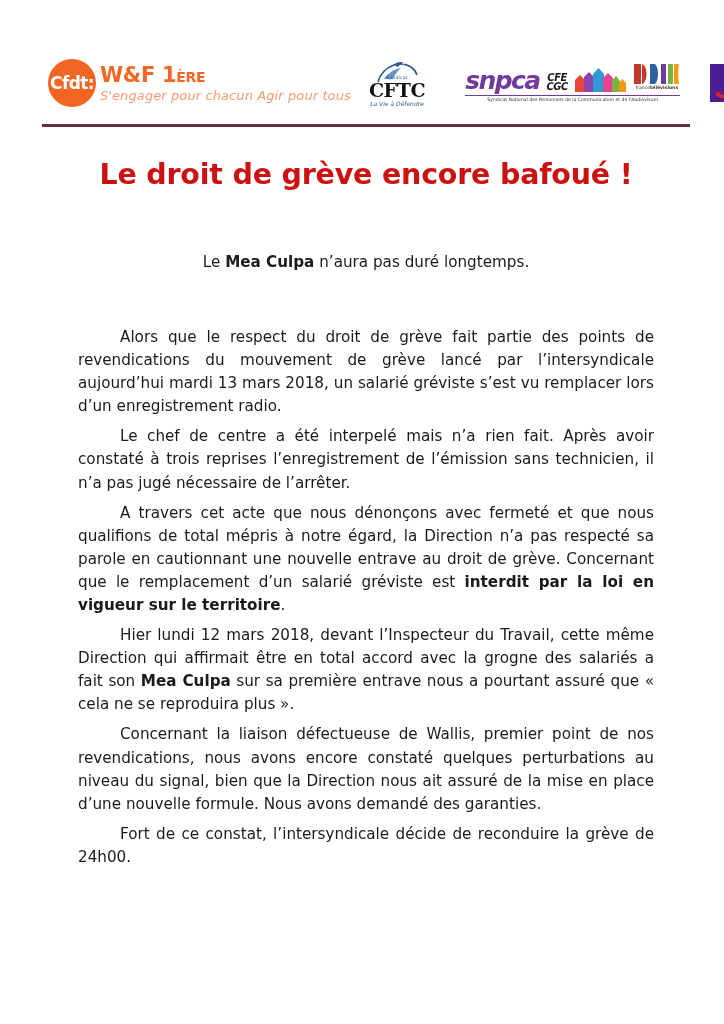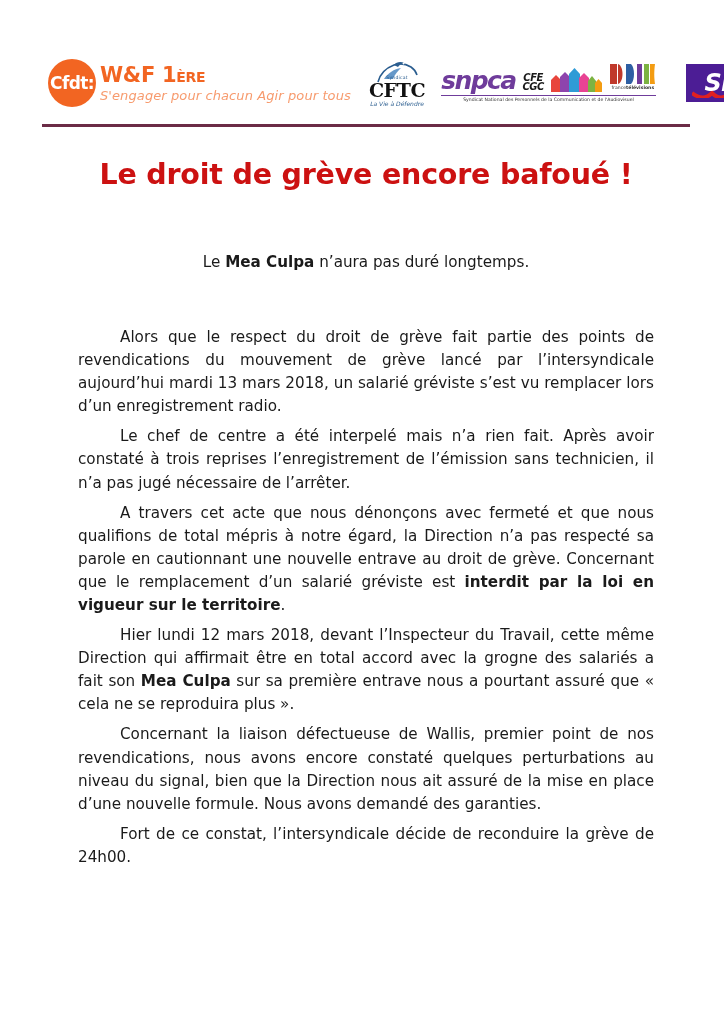--- a/index.html
+++ b/index.html
@@ -76,21 +76,20 @@
     white-space: nowrap;
     margin-top: 3px;
     letter-spacing: 0.1px;
   }
 
   
   .logo-cftc {
     flex: 0 0 auto;
     text-align: center;
     line-height: 1;
-    margin-right: 16px;
     position: relative;
     padding-top: 2px;
   }
   .cftc-bird {
     display: block;
     margin: 0 auto 0px;
   }
   .cftc-syndicat {
     font-size: 4.6px;
     color: #2a5d8f;
@@ -113,20 +112,21 @@
     color: #2a5d8f;
     margin-top: 1px;
     white-space: nowrap;
   }
 
   
   .logo-snpca {
     flex: 0 0 auto;
     margin-right: 14px;
     position: relative;
+    margin-left: 40px;
   }
   .snpca-top {
     display: flex;
     align-items: flex-end;
     gap: 7px;
   }
   .snpca-word {
     font-family: "DejaVu Sans", sans-serif;
     font-weight: bold;
     font-style: italic;

